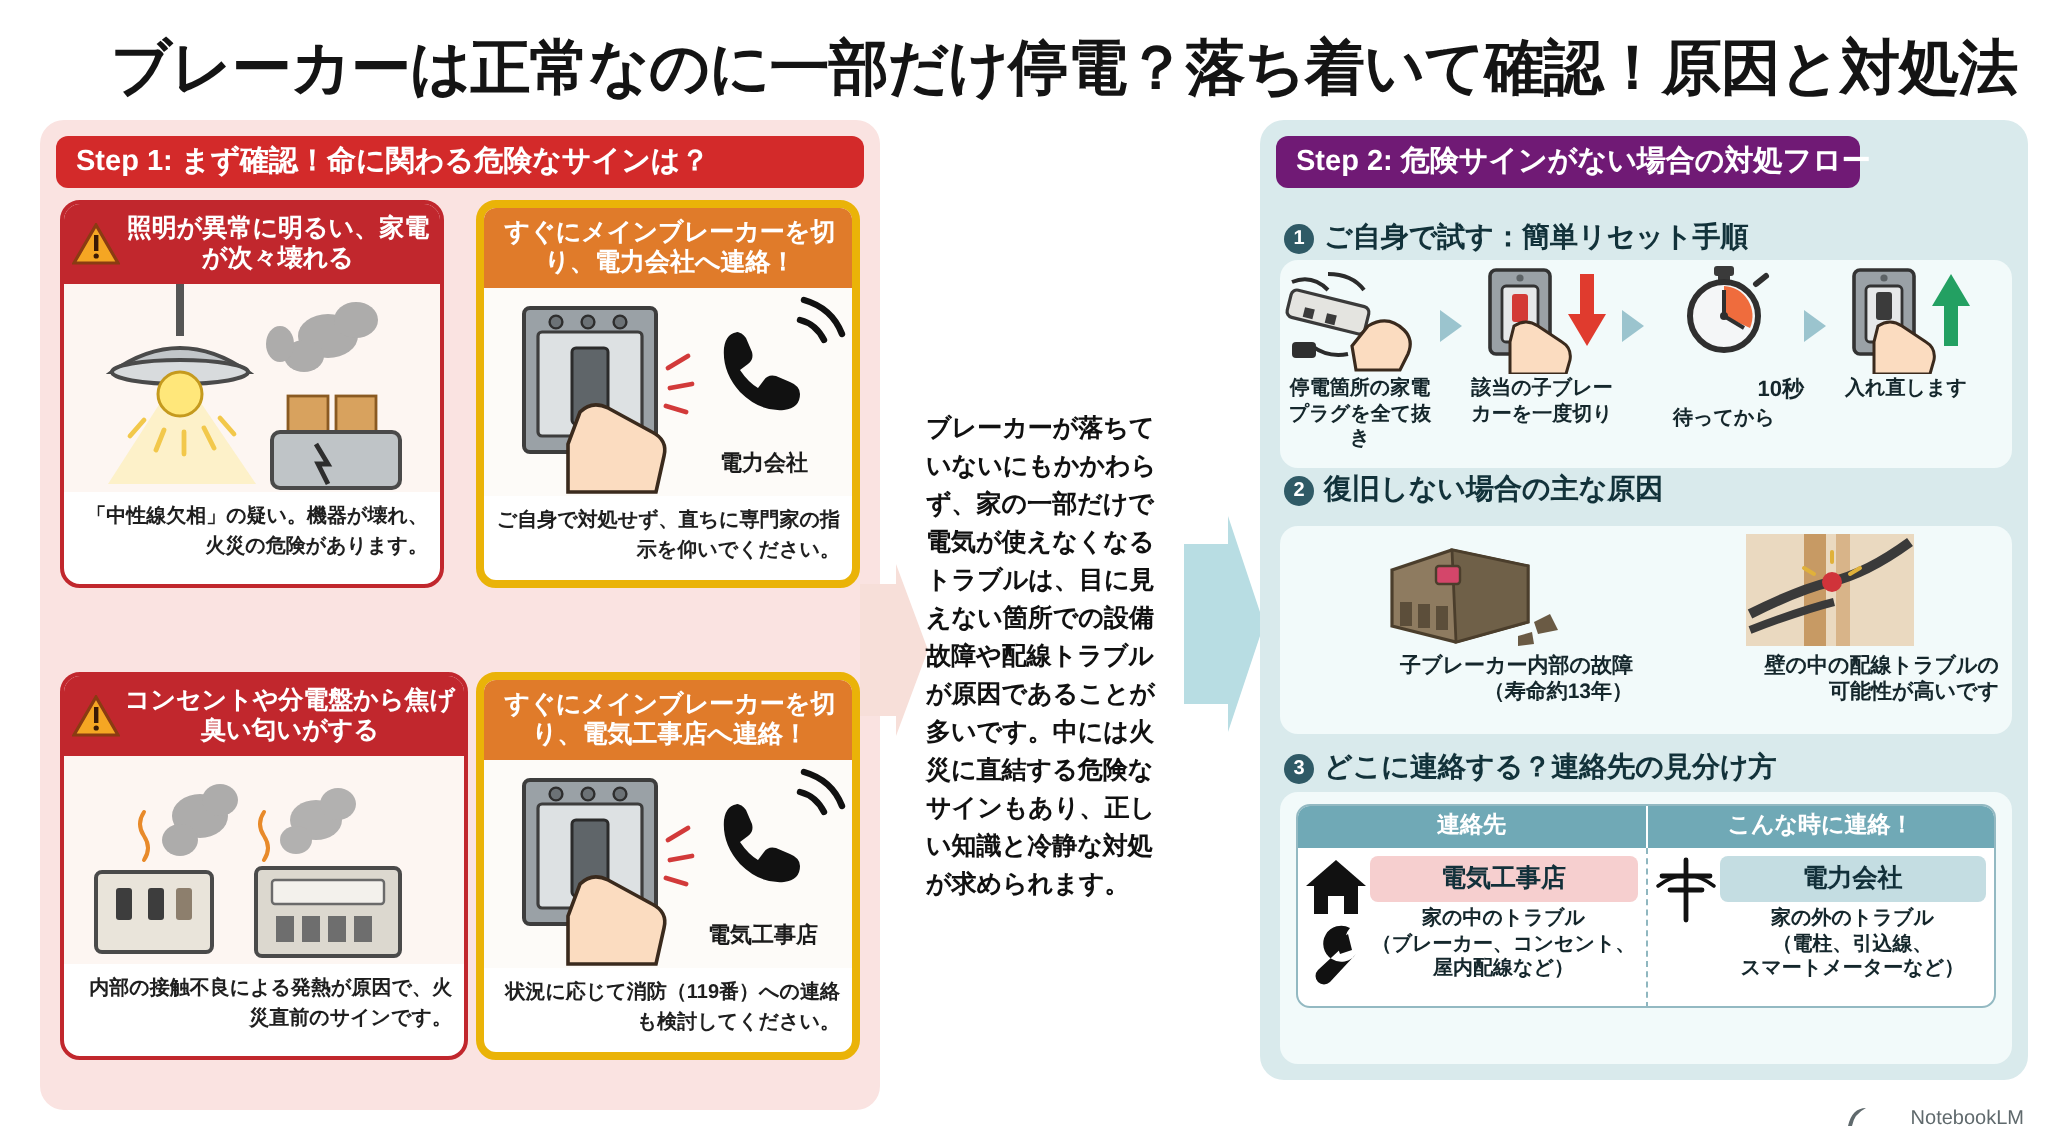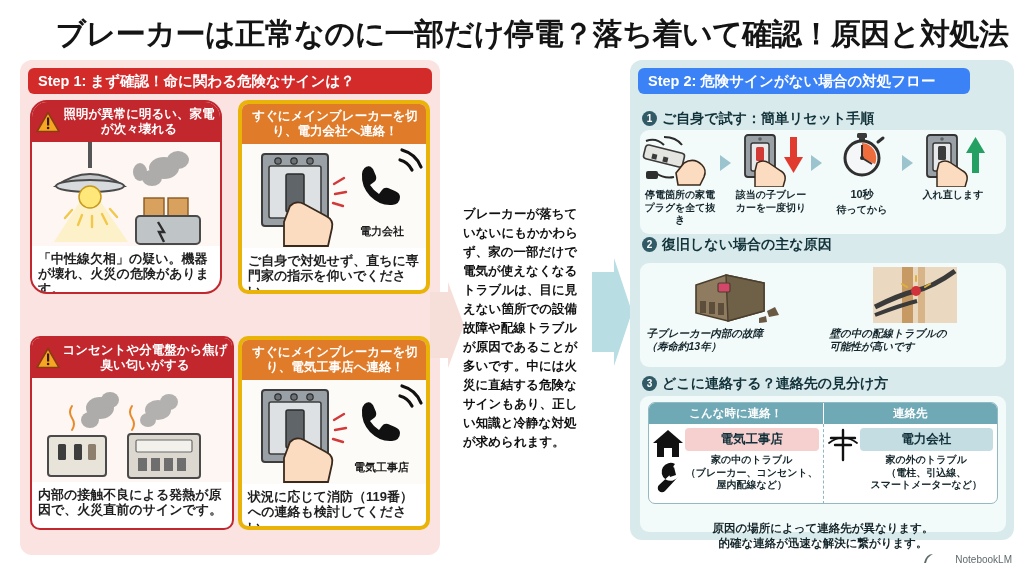--- a/index.html
+++ b/index.html
@@ -48,21 +48,21 @@
     height: 26px;
     line-height: 26px;
     border-radius: 6px;
     color: #ffffff;
     font-weight: bold;
     font-size: 14.5px;
     padding: 0 10px;
     white-space: nowrap;
   }
   #step1-head { width: 404px; background: #d32a2a; }
-  #step2-head { width: 332px; background: #3b82f6; }
+  #step2-head { width: 292px; background: #701a75; }
 
   
   .card {
     position: absolute;
     border-radius: 10px;
     background: #ffffff;
     overflow: hidden;
   }
   .card.red { border: 2px solid #c1272d; }
   .card.orange { border: 4px solid #eab308; }
@@ -90,30 +90,30 @@
 
   .card-img {
     height: 104px;
     background: #fdf6f2;
     position: relative;
     overflow: hidden;
   }
   .card-img.white { background: #fdfbf8; }
 
   .card-cap {
-    font-size: 13px;
+    font-size: 10px;
     line-height: 15px;
     font-weight: bold;
     color: #1f1f1f;
     padding: 5px 6px 4px 6px;
-    text-align: left;
-  }
-
-  
-  #c-top-left   { left: 30px;  top: 100px; width: 192px; height: 194px; border-radius: 17px; }
+    text-align: right;
+  }
+
+  
+  #c-top-left   { left: 30px;  top: 100px; width: 192px; height: 194px; }
   #c-top-right  { left: 238px; top: 100px; width: 192px; height: 194px; }
   #c-bot-left   { left: 30px;  top: 336px; width: 204px; height: 194px; }
   #c-bot-right  { left: 238px; top: 336px; width: 192px; height: 194px; }
 
   
   #mid-text {
     position: absolute;
     left: 463px; top: 205px; width: 118px;
     font-size: 12.5px;
     line-height: 19px;
@@ -187,31 +187,31 @@
     width: 14px; padding-top: 25px;
     display: flex; justify-content: center;
   }
   .tri-right {
     width: 0; height: 0;
     border-top: 8px solid transparent;
     border-bottom: 8px solid transparent;
     border-left: 11px solid #9bc4ce;
   }
   .timer-sec {
-    font-size: 11px; font-weight: bold; color: #15272c;
+    font-size: 11px; font-weight: bold; color: #15272c; text-align: right;
   }
 
   
   .causes {
     position: absolute; left: 0; top: 0;
     width: 366px; height: 104px;
     display: flex; justify-content: space-around; align-items: flex-start;
     padding-top: 4px;
   }
-  .cause-item { width: 170px; text-align: left; font-style: italic; }
+  .cause-item { width: 170px; text-align: right; }
   .cause-art { height: 58px; position: relative; }
   .cause-lab {
     font-size: 10.5px; line-height: 13px;
     font-weight: bold; color: #15272c; margin-top: 2px;
   }
 
   
   .ct-wrap {
     position: absolute; left: 8px; top: 6px;
     width: 350px; height: 102px;
@@ -602,22 +602,22 @@
       </div>
     </div>
   </div>
 
   <div class="sec-title" id="sec3-title">
     <span class="num-badge">3</span><span>どこに連絡する？連絡先の見分け方</span>
   </div>
   <div class="sec-box" id="sec3-box">
     <div class="ct-wrap">
       <div class="ct-head">
+        <div>連絡先</div>
         <div>こんな時に連絡！</div>
-        <div>連絡先</div>
       </div>
       <div class="ct-body">
         <div class="ct-col">
           <svg class="ct-ico" width="32" height="70" viewBox="0 0 32 70">
             <g fill="#111">
               <polygon points="16,2 31,15 1,15"></polygon>
               <rect x="5" y="15" width="22" height="14"></rect>
               <rect x="12" y="20" width="8" height="9" fill="#ffffff"></rect>
             </g>
             <g fill="#111" transform="translate(2,34)">
@@ -641,22 +641,20 @@
           </svg>
           <span class="ct-pill blue">電力会社</span>
           <div class="ct-desc" style="white-space:pre-line;">家の外のトラブル
 （電柱、引込線、
 スマートメーターなど）</div>
         </div>
       </div>
     </div>
   </div>
 
-  <div class="sec3-foot" style="white-space:pre-line;">原因の場所によって連絡先が異なります。
-的確な連絡が迅速な解決に繋がります。</div>
 
   <div id="watermark">
     <svg width="12" height="12" viewBox="0 0 12 12">
       <path d="M1 10 q2 -9 9 -9 q-6 3 -7 9 z" fill="#606a6d"></path>
     </svg>
     <span>NotebookLM</span>
   </div>
 
 </div>
 

